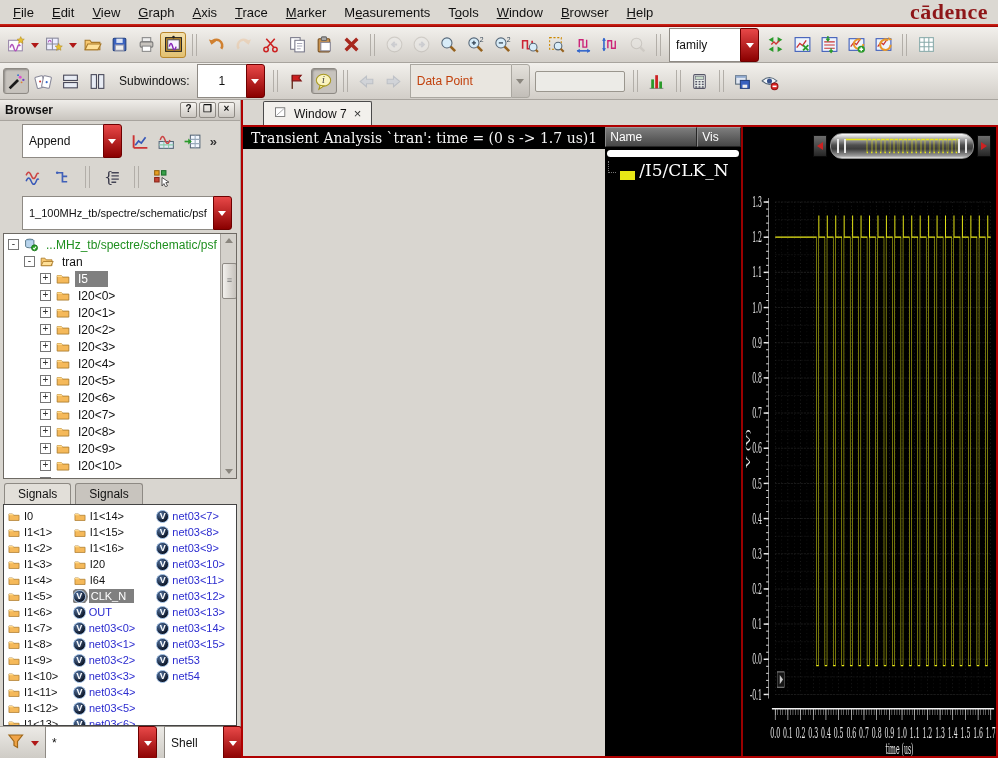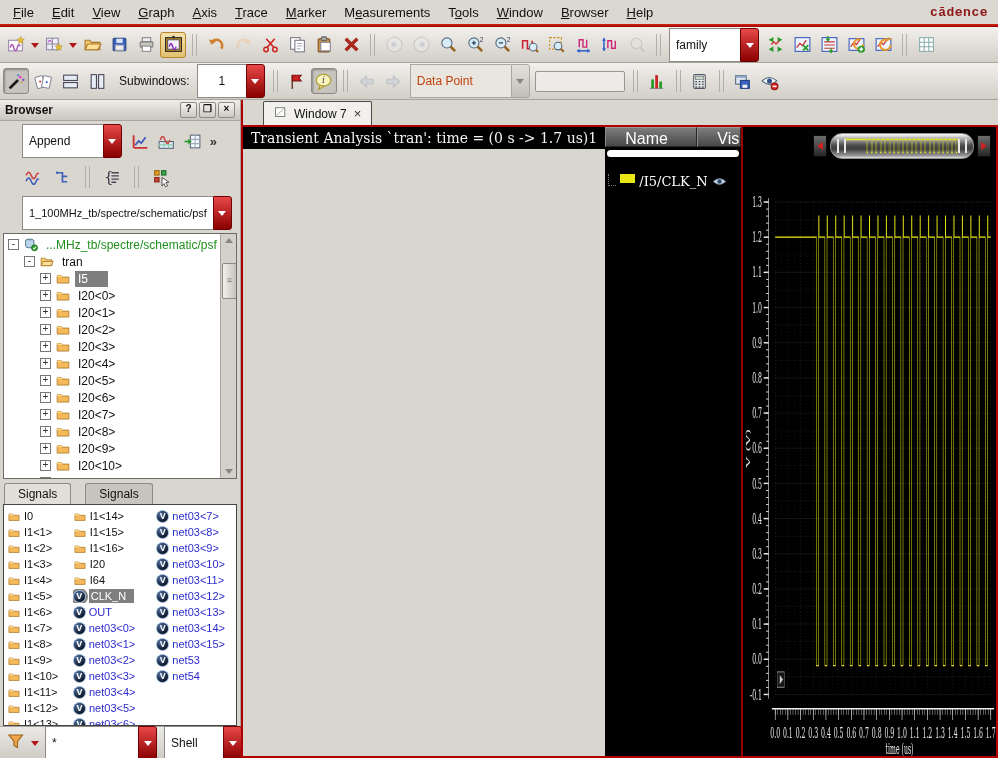--- a/index.html
+++ b/index.html
@@ -4,21 +4,21 @@
 <style>
   html,body{margin:0;padding:0}
   body{width:998px;height:758px;overflow:hidden;background:#d9d6d0;
        font-family:"Liberation Sans",sans-serif;font-size:12px;color:#111;
        -webkit-font-smoothing:antialiased}
   .app{display:flex;flex-direction:column;width:998px;height:758px}
 
   
   #menubar{height:22px;display:flex;align-items:center;padding:1px 10px 1px 4px;background:#dbd8d2;gap:0}
   #menubar .mi{padding:2px 9px;font-size:13px;white-space:nowrap}
-  #logo{margin-left:auto;font-weight:bold;font-size:13px;color:#8e1618;letter-spacing:.5px;font-family:Liberation Mono, monospace}
+  #logo{margin-left:auto;font-weight:bold;font-size:22px;color:#8e1618;letter-spacing:.5px;font-family:Liberation Serif, serif}
   #redline{height:3px;background:linear-gradient(#d42818,#9a0000)}
 
   
   .tbar{display:flex;align-items:center;padding:2px 3px;background:linear-gradient(#f2f0ec,#d2cec8);border-bottom:1px solid #a8a49e;gap:1px}
   #toolbar1{height:31px}
   #toolbar2{height:32px}
   .tbtn{width:26px;height:26px;flex:none;display:flex;align-items:center;justify-content:center;border:1px solid transparent;border-radius:3px;box-sizing:border-box}
   .tbtn svg{width:19px;height:19px;display:block}
   .tbtn.active{background:linear-gradient(#f4e2b0,#e2c070);border-color:#b8862a}
   .tbtn.pressed{background:#c7c3bd;border-color:#8e8a84;box-shadow:inset 1px 1px 2px rgba(0,0,0,.3)}
@@ -62,21 +62,21 @@
   .vscroll{width:15px;flex:none;background:#d4d1cb;border-left:1px solid #a8a49e;display:flex;flex-direction:column;align-items:center}
   .varr{width:13px;height:13px;display:flex;align-items:center;justify-content:center}
   .varr i{border:4px solid transparent}
   .varr.up i{border-bottom:5px solid #8a867e;margin-top:-4px}
   .varr.down i{border-top:5px solid #8a867e;margin-bottom:-4px}
   .vtrack{flex:1;width:13px;position:relative}
   .vthumb{position:absolute;left:0;top:16px;width:13px;height:34px;background:linear-gradient(90deg,#f2f0ec,#c6c2bc);border:1px solid #8e8a84;border-radius:2px}
   .vthumb::after{content:"≡";display:block;text-align:center;color:#777;font-size:9px;line-height:32px}
 
   
-  .tabsrow{display:flex;padding:4px 4px 0;gap:14px;flex:none}
+  .tabsrow{display:flex;padding:4px 4px 0;gap:4px;flex:none}
   .stab{padding:3px 13px 3px;border:1px solid #8e8a84;border-bottom:none;border-radius:3px 3px 0 0;background:#c8c4be;font-size:12px}
   .stab.active{background:#e2dfd9;font-weight:normal}
   #gridbox{flex:1;margin:0 3px;background:#fff;border:1px solid #444;overflow:hidden;padding:3px 0 0 3px;min-height:0}
   .grow{display:flex;height:16px;align-items:center}
   .gcell{display:flex;align-items:center;gap:3px;font-size:11px;overflow:hidden;white-space:nowrap}
   .gcell.c0{width:66px}.gcell.c1{width:84px}.gcell.c2{width:80px}
   .gcell svg{width:14px;height:13px;flex:none}
   .glabel{color:#111}
   .glabel.net{color:#2b2bcf}
   .glabel.sel{background:#7f7f7f;color:#fff;padding:1px 8px 1px 2px}
@@ -92,24 +92,24 @@
   #tabbar{height:25px;flex:none;display:flex;align-items:flex-end;padding-left:20px}
   .wtab{display:flex;align-items:center;gap:7px;background:#f2f0ec;border:1px solid #4a4a4a;border-bottom:none;border-radius:2px 2px 0 0;padding:0 10px;font-size:12px;height:23px}
   .wtab svg{width:13px;height:13px}
   .wtab .x{color:#333;font-size:13px;line-height:10px}
   #win{flex:1;display:flex;flex-direction:row;min-height:0;border:2px solid #b00000;border-left:none}
   #wtitle{height:22px;flex:none;background:#000;color:#f2f2f2;display:flex;align-items:center;padding:0 8px;font-family:"DejaVu Serif",serif;font-size:14px}
   #wtitle .pg{margin-left:auto}
   #wbody{flex:1;display:flex;min-height:0;background:#000}
   #namepanel{width:136px;flex:none;display:flex;flex-direction:column;background:#000}
   .nphdr{display:flex;height:20px;flex:none}
-  .hcell{background:linear-gradient(#7d7d7d,#474747);border:1px solid #252525;border-top-color:#9a9a9a;border-left-color:#8a8a8a;color:#fff;font-size:16px;padding:2px 19px;box-sizing:border-box}
+  .hcell{background:linear-gradient(#7d7d7d,#474747);border:1px solid #252525;border-top-color:#9a9a9a;border-left-color:#8a8a8a;color:#fff;font-size:12px;padding:2px 4px;box-sizing:border-box}
   .hname{flex:1}.hvis{width:44px}
   .pill{height:7px;background:#fff;border-radius:4px;margin:3px 2px 0;flex:none}
-  .tracerow{display:flex;align-items:flex-start;margin-top:17px;color:#fff;font-family:"DejaVu Serif",serif;font-size:13px;gap:4px;padding-left:3px}
+  .tracerow{display:flex;align-items:flex-end;margin-top:3px;color:#fff;font-family:"DejaVu Serif",serif;font-size:17px;gap:4px;padding-left:3px}
   .conn{width:7px;height:11px;border-left:1px dotted #777;border-bottom:1px dotted #777;margin-bottom:7px;flex:none}
   .swatch{width:15px;height:9px;background:#e8e816;flex:none}
   .tracerow .eye{margin-left:auto;margin-right:14px;width:15px;height:11px}
   .vdiv{width:2px;background:#9a0000;flex:none}
   #plotwrap{flex:1;position:relative;min-width:0;background:#000}
   #overview{position:absolute;top:7px;left:70px;right:5px;height:24px;display:flex;align-items:center;gap:3px;z-index:2}
   .ovbtn{width:12px;height:20px;background:linear-gradient(#6c6c6c,#262626);border:1px solid #0a0a0a;display:flex;align-items:center;justify-content:center;flex:none}
   .ovbtn i{border:4px solid transparent;display:block}
   .ovbtn.left i{border-right:6px solid #cc2222;margin-left:-4px}
   .ovbtn.right i{border-left:6px solid #cc2222;margin-right:-4px}

